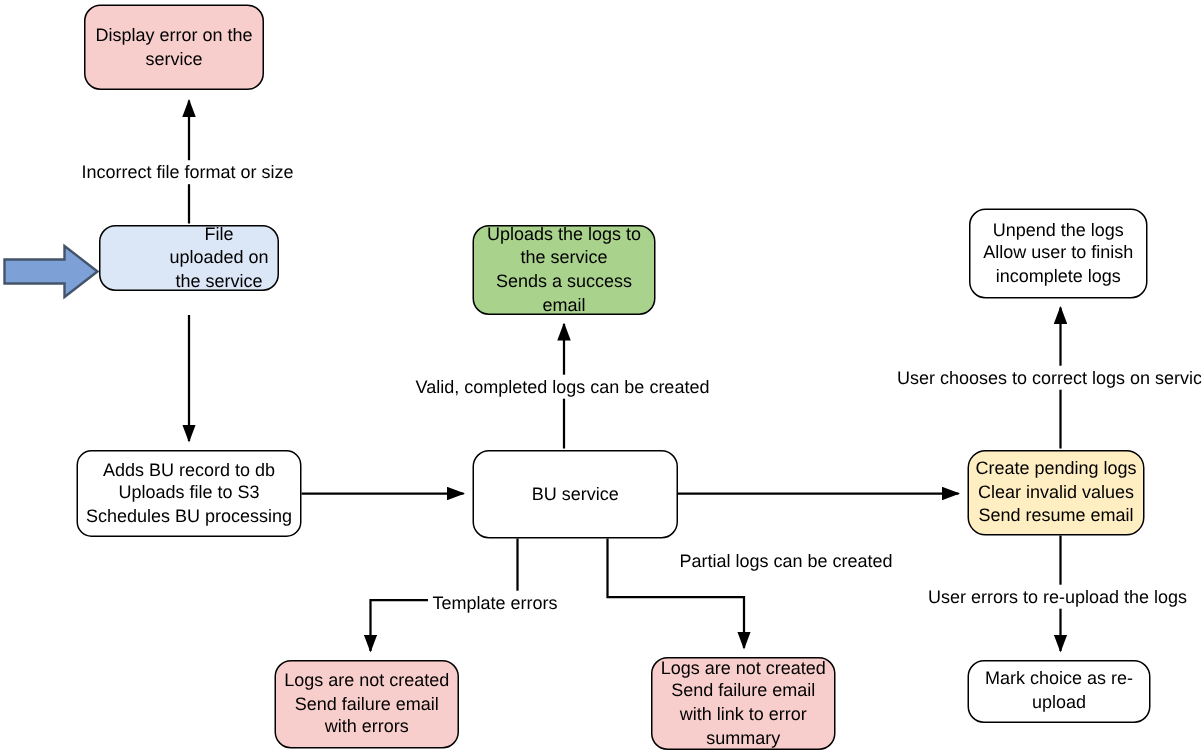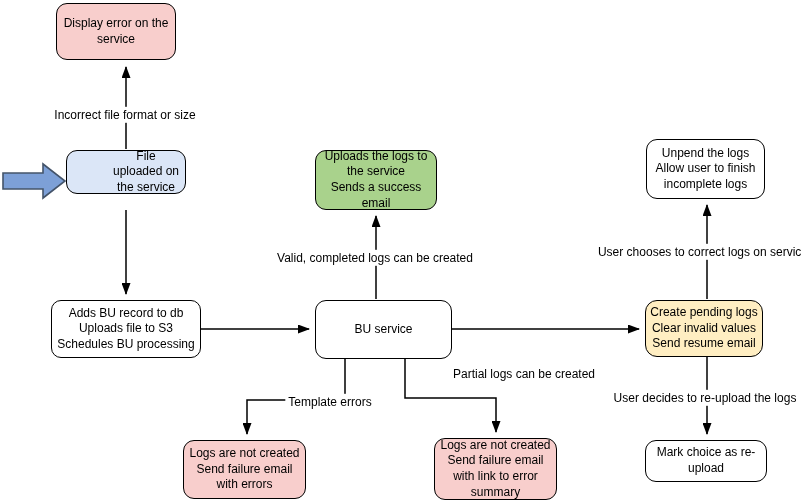--- a/index.html
+++ b/index.html
@@ -85,15 +85,15 @@
 
   <div class="edge-label" style="left:375px; top:258px;">Valid, completed logs can be created</div>
 
   <div class="edge-label" style="left:524px; top:328px;margin-top:46px;">Partial logs can be created</div>
 
   <div class="edge-label" style="left:330px; top:402px;">Template errors</div>
 
 
   <div class="edge-label" style="left:703px; top:252px;">User chooses to correct logs on service</div>
 
-  <div class="edge-label" style="left:705px; top:398px;">User decides to re-upload the logs</div>
+  <div class="edge-label" style="left:705px; top:398px;">User errors to re-upload the logs</div>
 
 </div>
 
 </body></html>

